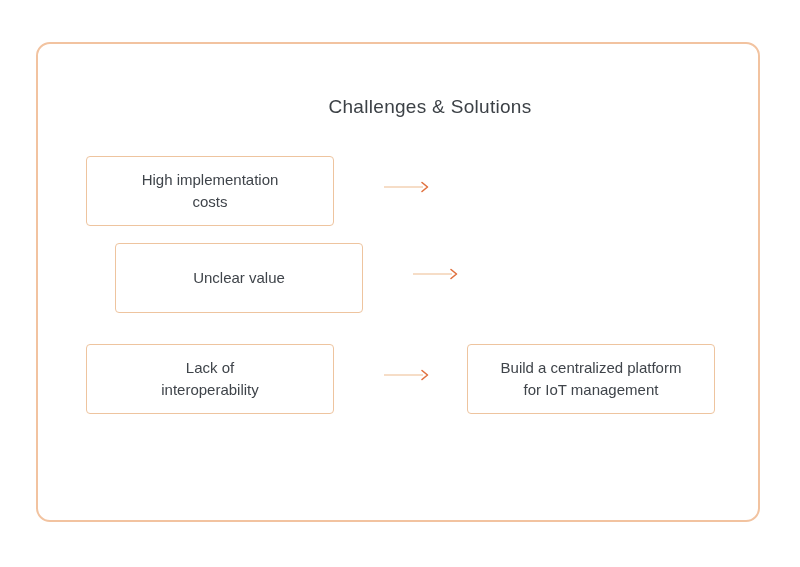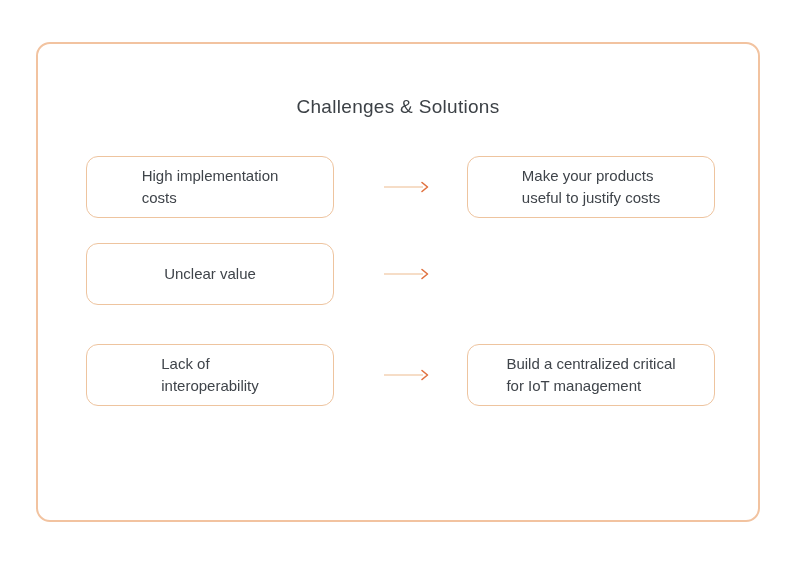--- a/index.html
+++ b/index.html
@@ -31,44 +31,45 @@
   .title {
     position: absolute;
     left: 0;
     top: 52px;
     width: 100%;
     text-align: center;
     font-size: 19px;
     font-weight: 500;
     letter-spacing: 0.3px;
     color: #3c4146;
+    padding-left: 32px;
   }
   .row {
     position: absolute;
     left: 0;
     width: 100%;
     height: 62px;
   }
   .row-0 { top: 112px; }
-  .row-1 { top: 199px; }
+  .row-1 { top: 199px; margin-left: 29px; }
   .row-2 { top: 300px; }
   .row-3 { top: 373px; }
   .box {
     position: absolute;
     top: 0;
     width: 248px;
-    height: 62px;
+    height: 70px;
     border: 1.5px solid #eec49f;
-    border-radius: 12px;
+    border-radius: 4px;
     background: #ffffff;
     box-sizing: border-box;
     display: flex;
     align-items: center;
     justify-content: center;
-    text-align: left;
+    text-align: center;
     font-size: 15px;
     line-height: 1.45;
     color: #3f444a;
     white-space: pre-line;
     padding: 2px 10px;
   }
   .box.challenge { left: 48px; }
   .box.solution  { left: 429px; }
   .arrow {
     position: absolute;
@@ -86,38 +87,36 @@
 
     <div class="title">Challenges &amp; Solutions</div>
 
     <div class="row row-0">
       <div class="box challenge">High implementation
 costs</div>
       <svg class="arrow" viewBox="0 0 48 12">
         <line x1="1" y1="6" x2="40" y2="6" stroke="#f3d2b5" stroke-width="1.6"></line>
         <path d="M39 1.5 L44.5 6 L39 10.5" fill="none" stroke="#e0713f" stroke-width="1.6" stroke-linecap="round" stroke-linejoin="round"></path>
       </svg>
-      <div class="box solution">Make your products
-useful to justify costs</div>
     </div>
 
     <div class="row row-1">
       <div class="box challenge">Unclear value</div>
       <svg class="arrow" viewBox="0 0 48 12">
         <line x1="1" y1="6" x2="40" y2="6" stroke="#f3d2b5" stroke-width="1.6"></line>
         <path d="M39 1.5 L44.5 6 L39 10.5" fill="none" stroke="#e0713f" stroke-width="1.6" stroke-linecap="round" stroke-linejoin="round"></path>
       </svg>
     </div>
 
     <div class="row row-2">
       <div class="box challenge">Lack of
 interoperability</div>
       <svg class="arrow" viewBox="0 0 48 12">
         <line x1="1" y1="6" x2="40" y2="6" stroke="#f3d2b5" stroke-width="1.6"></line>
         <path d="M39 1.5 L44.5 6 L39 10.5" fill="none" stroke="#e0713f" stroke-width="1.6" stroke-linecap="round" stroke-linejoin="round"></path>
       </svg>
-      <div class="box solution">Build a centralized critical
+      <div class="box solution">Build a centralized platform
 for IoT management</div>
     </div>
 
 
   </div>
 </div>
 
 </body></html>

